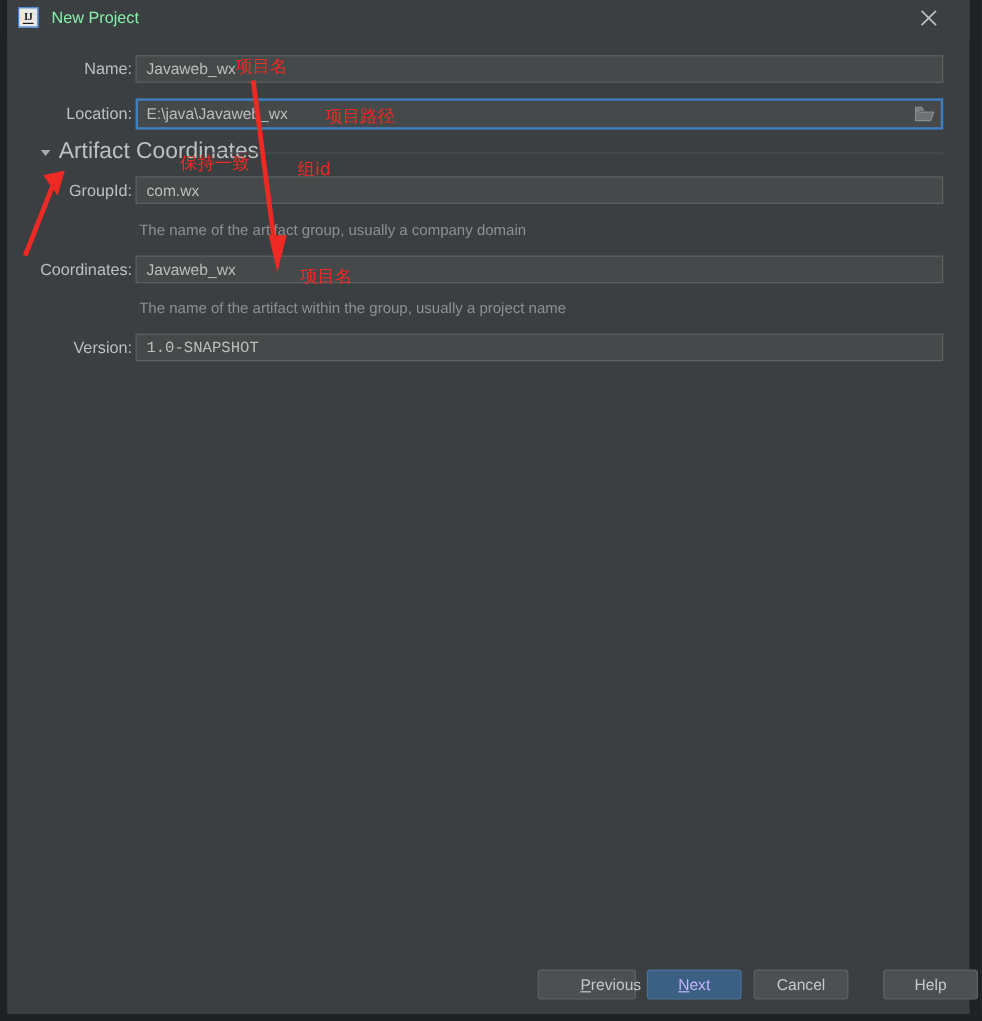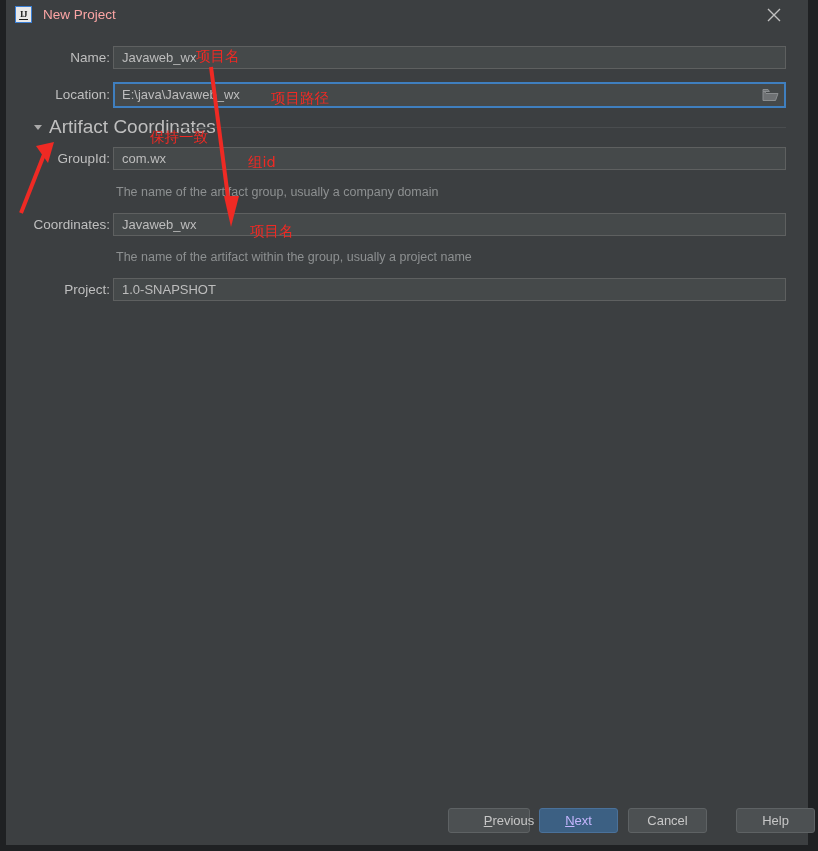--- a/index.html
+++ b/index.html
@@ -75,21 +75,21 @@
   #title-icon .ij-bar {
     position: absolute;
     left: 3px; bottom: 2px;
     width: 9px; height: 1.5px;
     background: #1b1c1d;
   }
   #title-text {
     position: absolute;
     left: 37px; top: 6px;
     font-size: 13.5px;
-    color: #fca5a5;
+    color: #86efac;
     line-height: 18px;
     white-space: nowrap;
   }
   #close-button {
     position: absolute;
     right: 12px; top: 0;
     width: 44px; height: 30px;
     cursor: pointer;
   }
   #close-button svg { position: absolute; left: 15px; top: 8px; }
@@ -271,22 +271,22 @@
     <span class="value">com.wx</span>
   </div>
   <div class="hint-text" style="left:116px; top:184px;">The name of the artifact group, usually a company domain</div>
 
   <div class="field-label" style="left:20px; top:217px; width:90px;">Coordinates:</div>
   <div class="text-field" style="left:113px; top:213px; width:673px;">
     <span class="value">Javaweb_wx</span>
   </div>
   <div class="hint-text" style="left:116px; top:249px;">The name of the artifact within the group, usually a project name</div>
 
-  <div class="field-label" style="left:20px; top:282px; width:90px;">Project:</div>
-  <div class="text-field" style="left:113px; top:278px; width:673px;">
+  <div class="field-label" style="left:20px; top:282px; width:90px;">Version:</div>
+  <div class="text-field" style="left:113px; top:278px; width:673px;font-family:Liberation Mono, monospace;">
     <span class="value">1.0-SNAPSHOT</span>
   </div>
 
   <div class="dlg-button" style="left:448px; top:808px; width:82px;padding-left:40px;">
     <span><span class="mn">P</span><span>revious</span></span>
   </div>
   <div class="dlg-button primary" style="left:539px; top:808px; width:79px;">
     <span><span class="mn">N</span><span>ext</span></span>
   </div>
   <div class="dlg-button" style="left:628px; top:808px; width:79px;">
@@ -302,16 +302,16 @@
     <line x1="211" y1="67" x2="229" y2="205" stroke="#ef2a24" stroke-width="4"></line>
     <polygon points="224,196 239,196 231,227" fill="#ef2a24"></polygon>
 
     <line x1="21" y1="213" x2="45" y2="152" stroke="#ef2a24" stroke-width="4"></line>
     <polygon points="36,146 54,142 48,163" fill="#ef2a24"></polygon>
   </svg>
 
   <div class="annot" style="left:196px; top:47px;">项目名</div>
   <div class="annot" style="left:271px; top:89px;">项目路径</div>
   <div class="annot" style="left:150px; top:128px;">保持一致</div>
-  <div class="annot" style="left:248px; top:153px;text-align:right;">组id</div>
+  <div class="annot" style="left:248px; top:133px;text-align:right;">组id</div>
   <div class="annot" style="left:250px; top:222px;">项目名</div>
 
 </div>
 
 </body></html>

